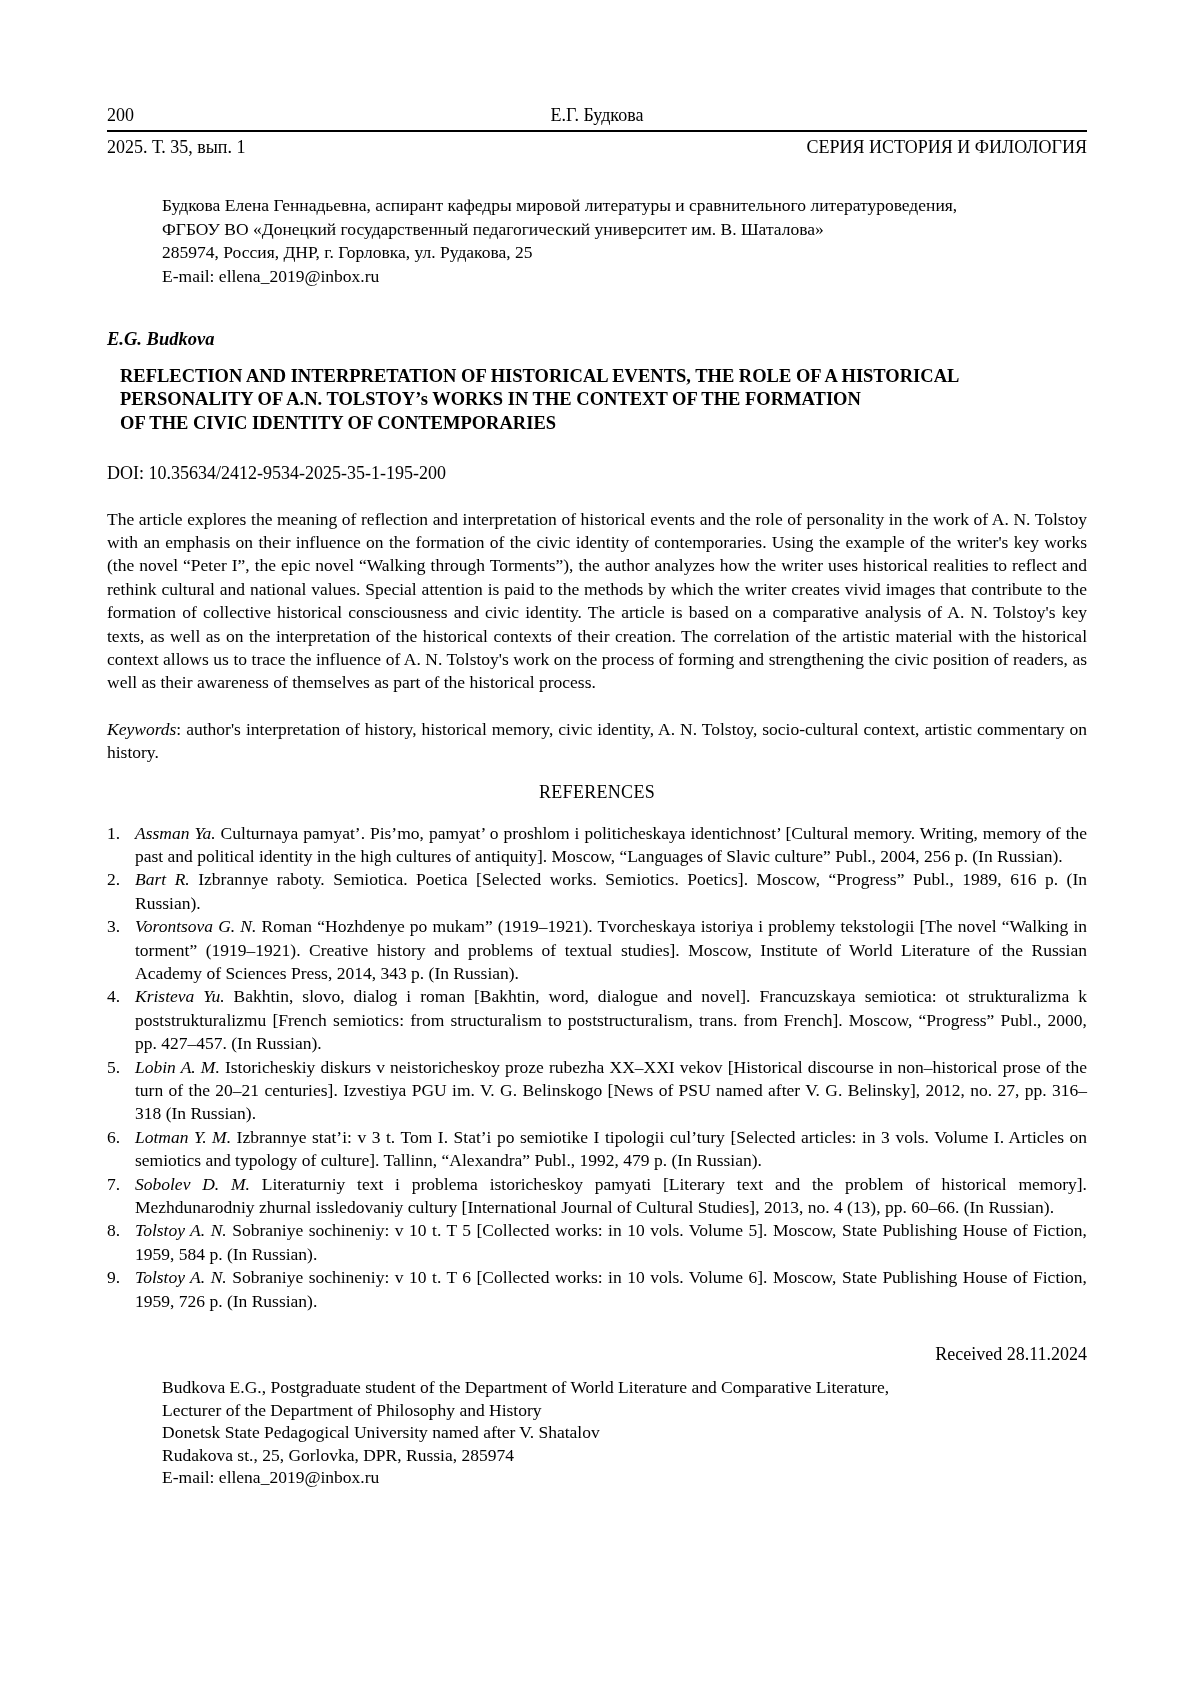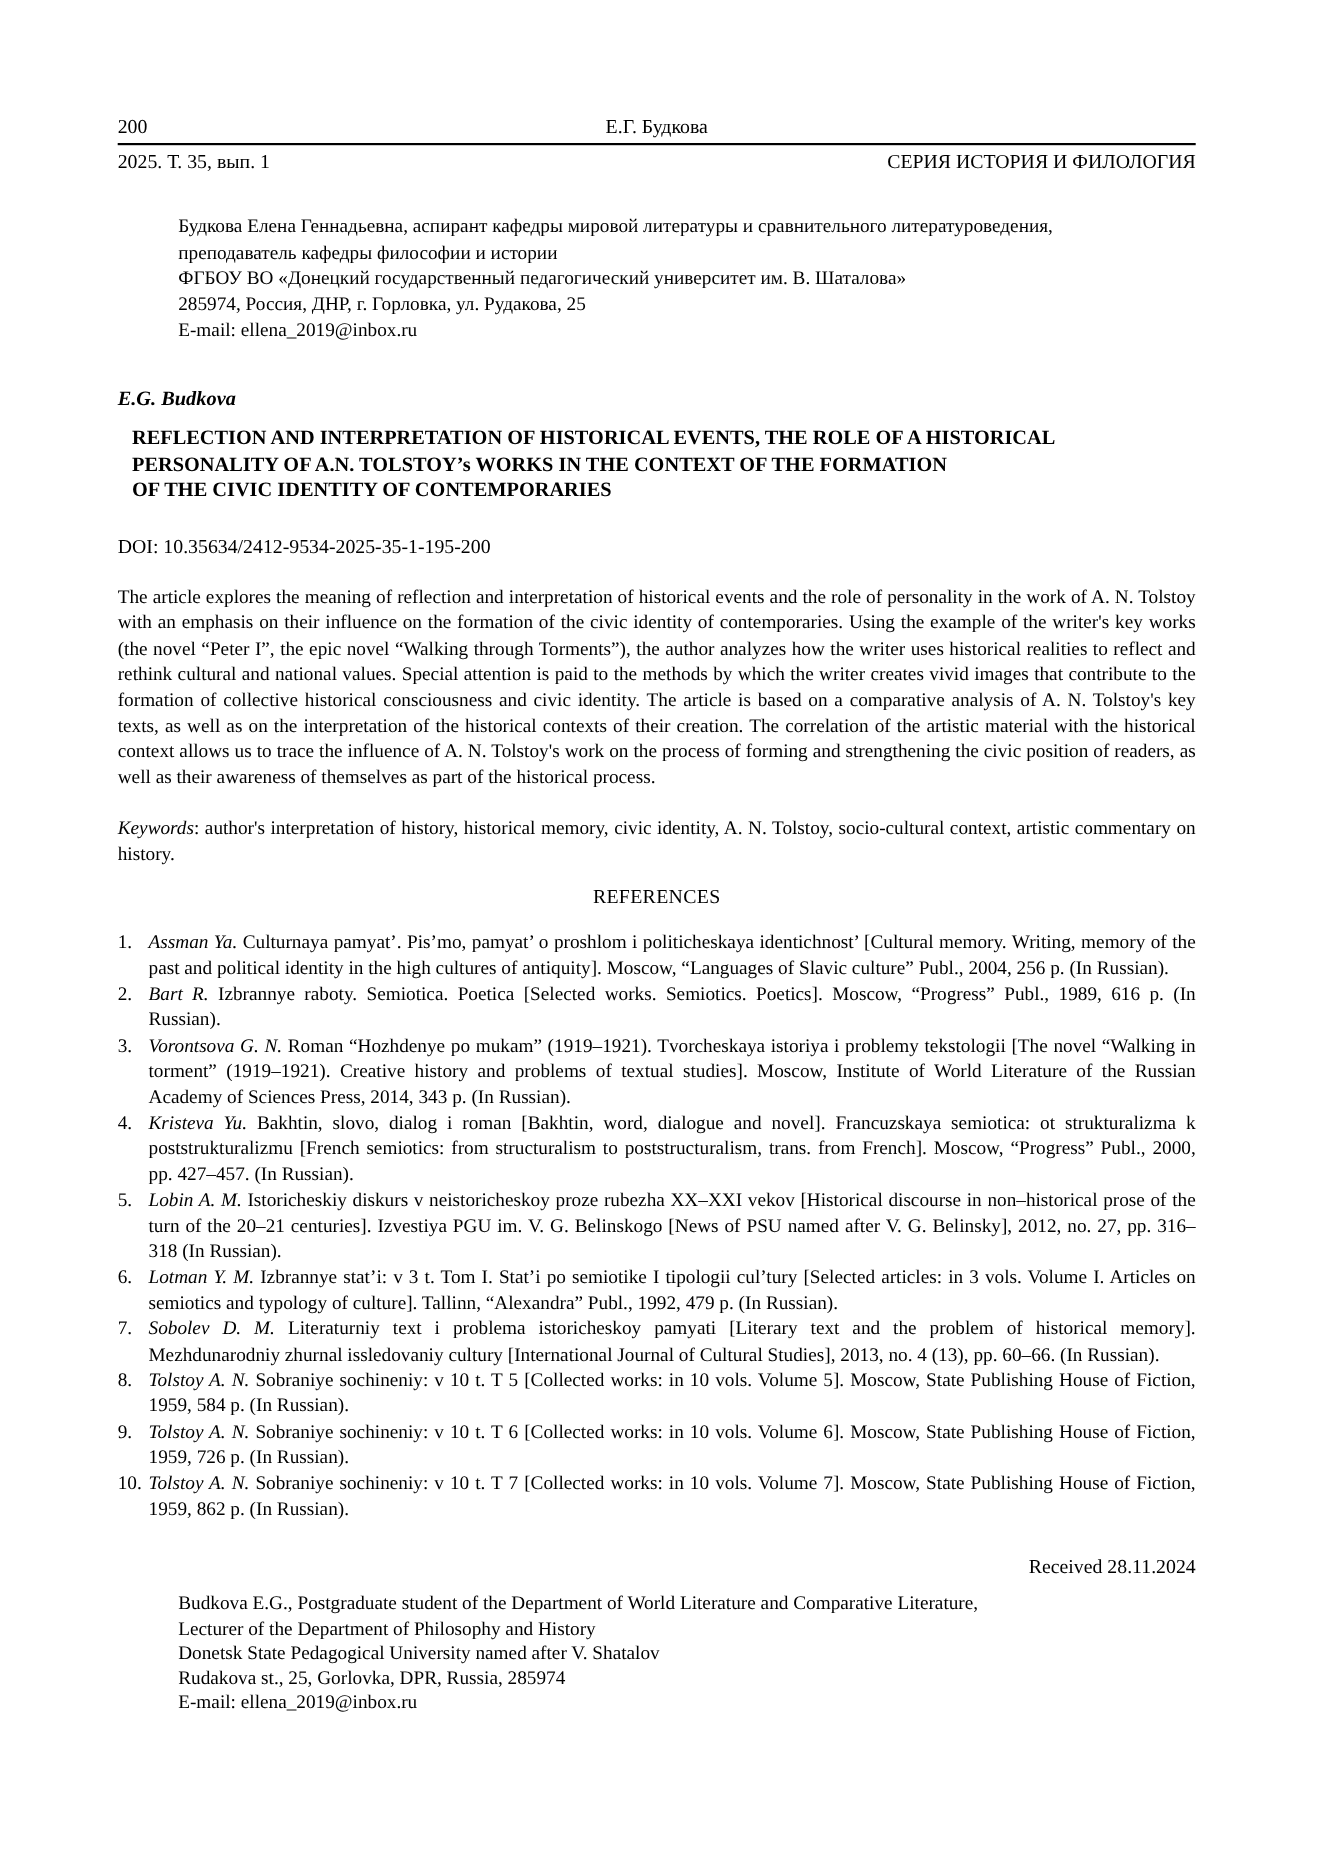--- a/index.html
+++ b/index.html
@@ -55,21 +55,20 @@
     <div class="hrow2">
       <span>2025. Т. 35, вып. 1</span>
       <span>СЕРИЯ ИСТОРИЯ И ФИЛОЛОГИЯ</span>
     </div>
   </header>
 
   <section class="author-ru">
 
       <div class="line">Будкова Елена Геннадьевна, аспирант кафедры мировой литературы и сравнительного литературоведения,</div>
 
-      <div class="line">преподаватель кафедры философии и истории</div>
 
       <div class="line">ФГБОУ ВО «Донецкий государственный педагогический университет им. В. Шаталова»</div>
 
       <div class="line">285974, Россия, ДНР, г. Горловка, ул. Рудакова, 25</div>
 
       <div class="line">E-mail: ellena_2019@inbox.ru</div>
 
   </section>
 
   <section class="title-block">
@@ -133,24 +132,20 @@
       <li class="ref">
         <span class="ref-num">8.</span>
         <span class="ref-body"><i class="ref-author">Tolstoy A. N.</i><span> Sobraniye sochineniy: v 10 t. T 5 [Collected works: in 10 vols. Volume 5]. Moscow, State Publishing House of Fiction, 1959, 584 p. (In Russian).</span></span>
       </li>
 
       <li class="ref">
         <span class="ref-num">9.</span>
         <span class="ref-body"><i class="ref-author">Tolstoy A. N.</i><span> Sobraniye sochineniy: v 10 t. T 6 [Collected works: in 10 vols. Volume 6]. Moscow, State Publishing House of Fiction, 1959, 726 p. (In Russian).</span></span>
       </li>
 
-      <li class="ref">
-        <span class="ref-num">10.</span>
-        <span class="ref-body"><i class="ref-author">Tolstoy A. N.</i><span> Sobraniye sochineniy: v 10 t. T 7 [Collected works: in 10 vols. Volume 7]. Moscow, State Publishing House of Fiction, 1959, 862 p. (In Russian).</span></span>
-      </li>
 
   </ol>
 
   <div class="received">Received 28.11.2024</div>
 
   <section class="author-footer">
 
       <div class="line">Budkova E.G., Postgraduate student of the Department of World Literature and Comparative Literature,</div>
 
       <div class="line">Lecturer of the Department of Philosophy and History</div>

